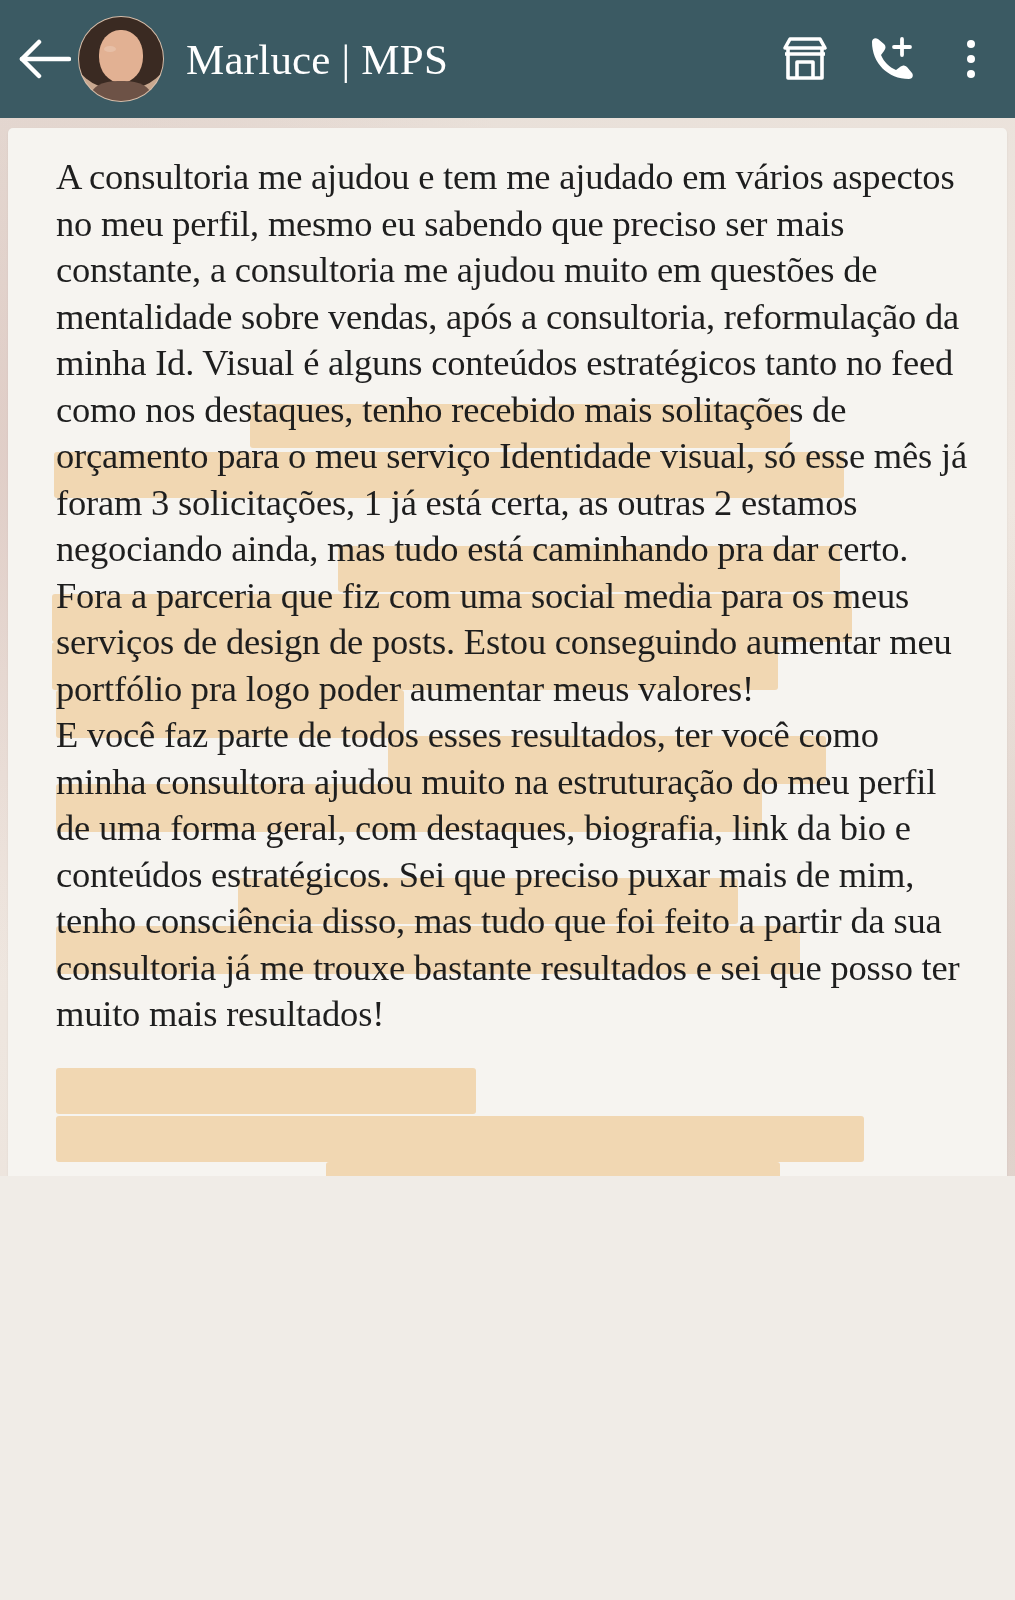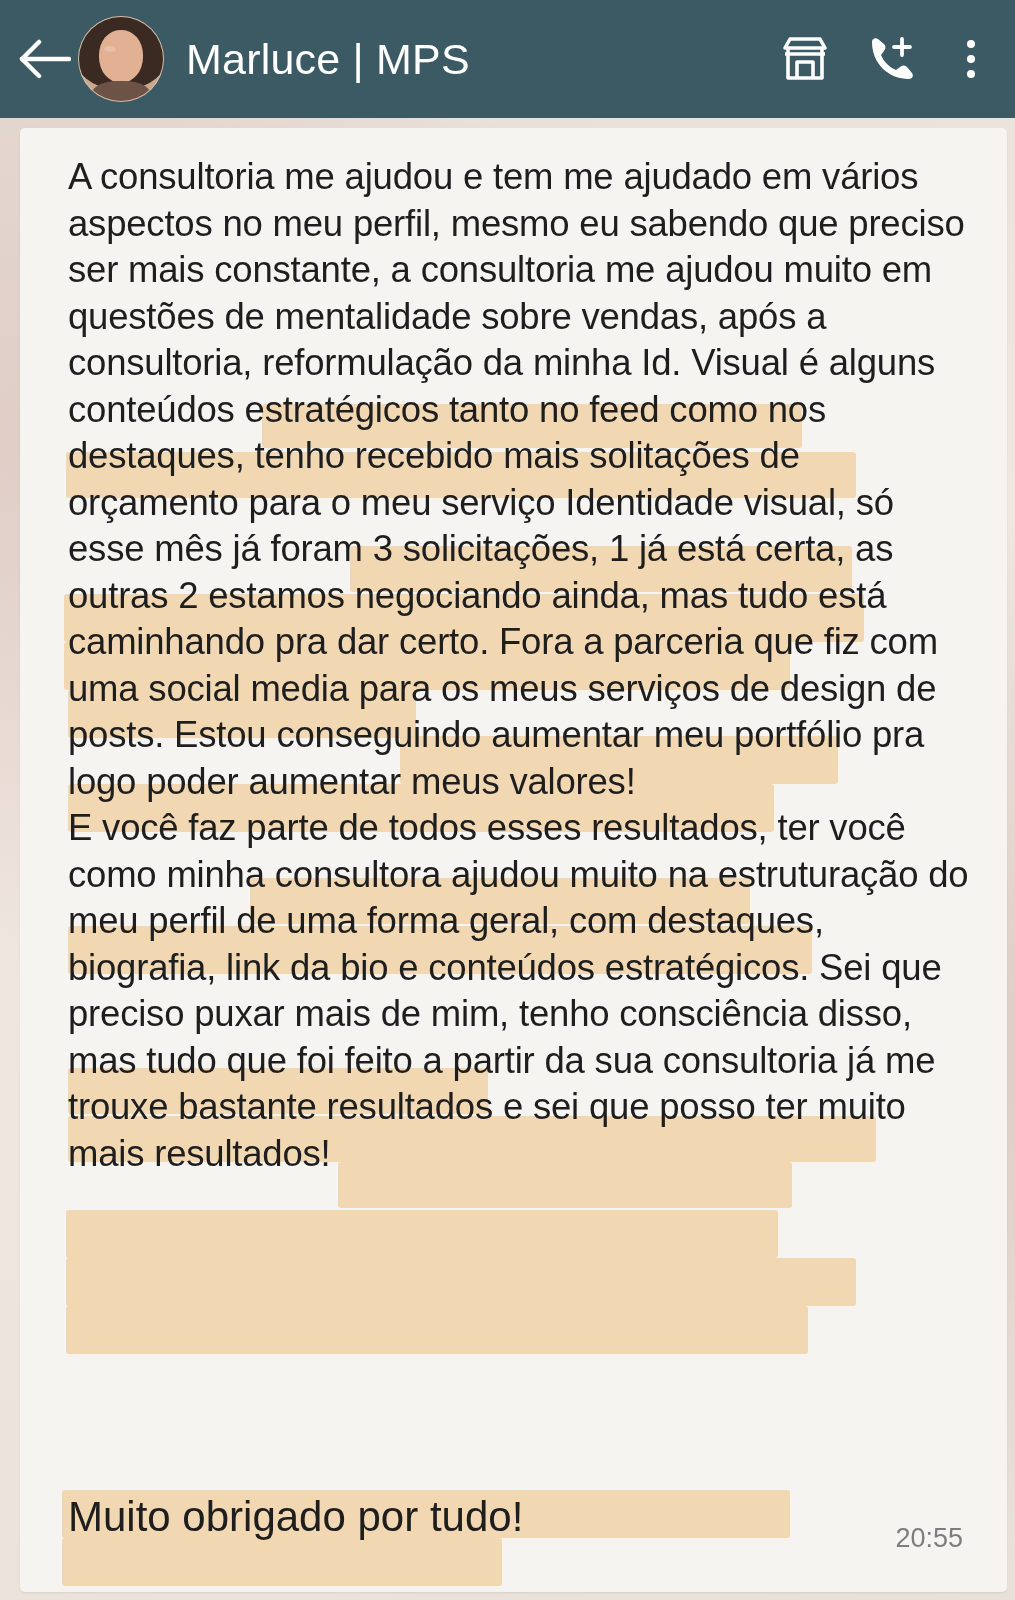--- a/index.html
+++ b/index.html
@@ -6,23 +6,24 @@
     margin: 0;
     padding: 0;
     background: #f0ece7;
   }
   body {
     font-family: "Liberation Sans", sans-serif;
   }
   .screen {
     position: relative;
     width: 1015px;
-    height: 1600px;
+    height: 1176px;
     overflow: hidden;
     background: #bef264;
+    font-family: Liberation Serif, serif;
   }
 
   
   .appbar {
     position: relative;
     height: 118px;
     background: #3b5a63;
     display: flex;
     align-items: center;
     padding: 0 18px;
@@ -140,21 +141,20 @@
     position: absolute;
     left: 8px;
     right: 8px;
     top: 10px;
     bottom: 8px;
     background: #f6f4f0;
     border-radius: 5px;
     padding: 26px 38px 18px 48px;
     box-sizing: border-box;
     box-shadow: 0 1px 2px rgba(0,0,0,0.08);
-    margin-left: 12px;
   }
   .msg-text {
     color: #1e1e1e;
     font-size: 36.5px;
     line-height: 46.5px;
     white-space: pre-wrap;
     letter-spacing: -0.2px;
     position: relative;
     z-index: 2;
   }

